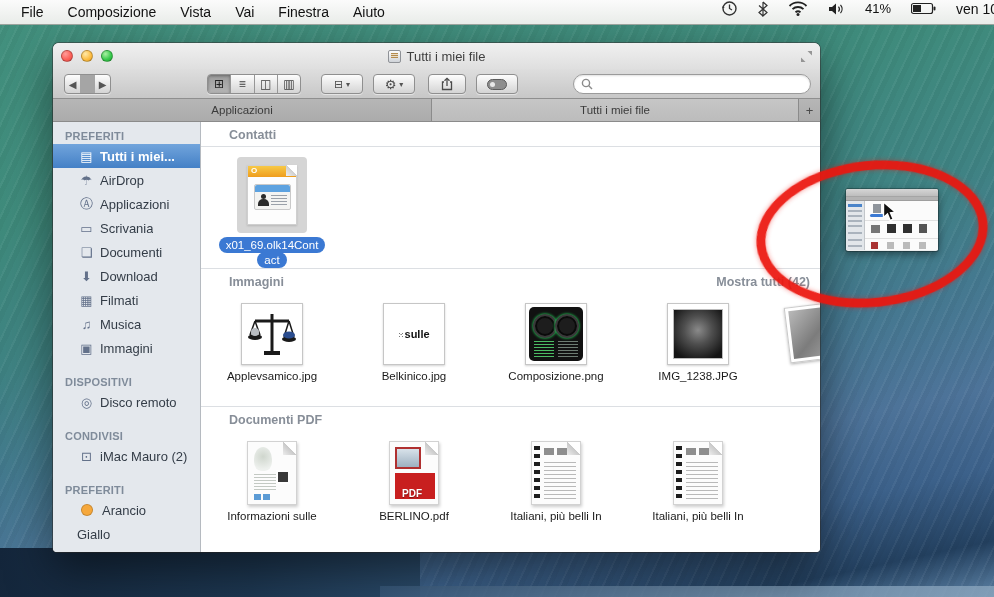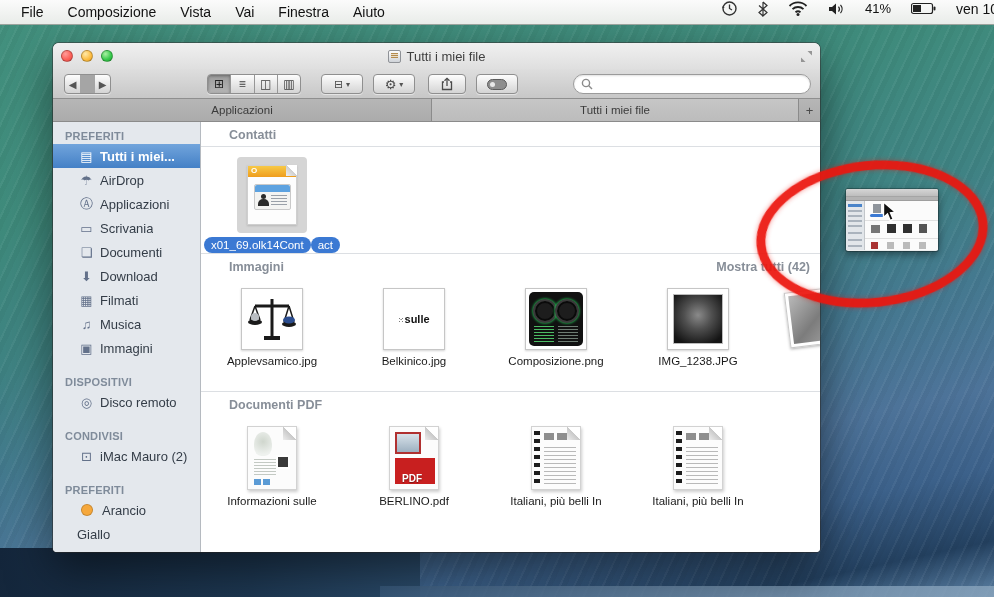--- a/index.html
+++ b/index.html
@@ -123,21 +123,21 @@
   .contact-card { position:absolute; left:6px; top:18px; width:37px; height:26px;
     background:#f4f4f2; border:1px solid #c9c9c9; border-radius:2px; }
   .contact-card .card-top { height:7px; background:#5da2e0; border-radius:2px 2px 0 0; }
   .contact-card .person { position:absolute; left:3px; top:9px; width:11px; height:13px; }
   .contact-card .person::before { content:""; position:absolute; left:3px; top:0; width:5px; height:5px;
     border-radius:50%; background:#2b2b2b; }
   .contact-card .person::after { content:""; position:absolute; left:0; top:5px; width:11px; height:7px;
     border-radius:5px 5px 0 0; background:#2b2b2b; }
   .contact-card .lines { position:absolute; right:3px; top:10px; width:16px; height:12px;
     background:repeating-linear-gradient(#9aa0a8 0 1px, transparent 1px 3px); }
-  .pill-lines { margin-top:4px; display:flex; flex-direction:row; align-items:center; }
+  .pill-lines { margin-top:4px; display:flex; flex-direction:column; align-items:center; }
   .pill { background:#3b79d3; color:#fff; font-size:11.5px; border-radius:9px; padding:1px 7px;
     line-height:14px; }
   .pill + .pill { margin-top:-1px; }
 
   
   .img-frame { width:62px; height:62px; background:#fff; border:1px solid #c6c6c6;
     box-shadow:0 1px 2px rgba(0,0,0,.18); display:flex; align-items:center; justify-content:center;
     position:relative; overflow:hidden; }
   .belkin-txt { font-size:11px; font-weight:bold; color:#111; }
   .belkin-dots { font-size:8px; color:#111; margin-right:2px; letter-spacing:-1px; }

